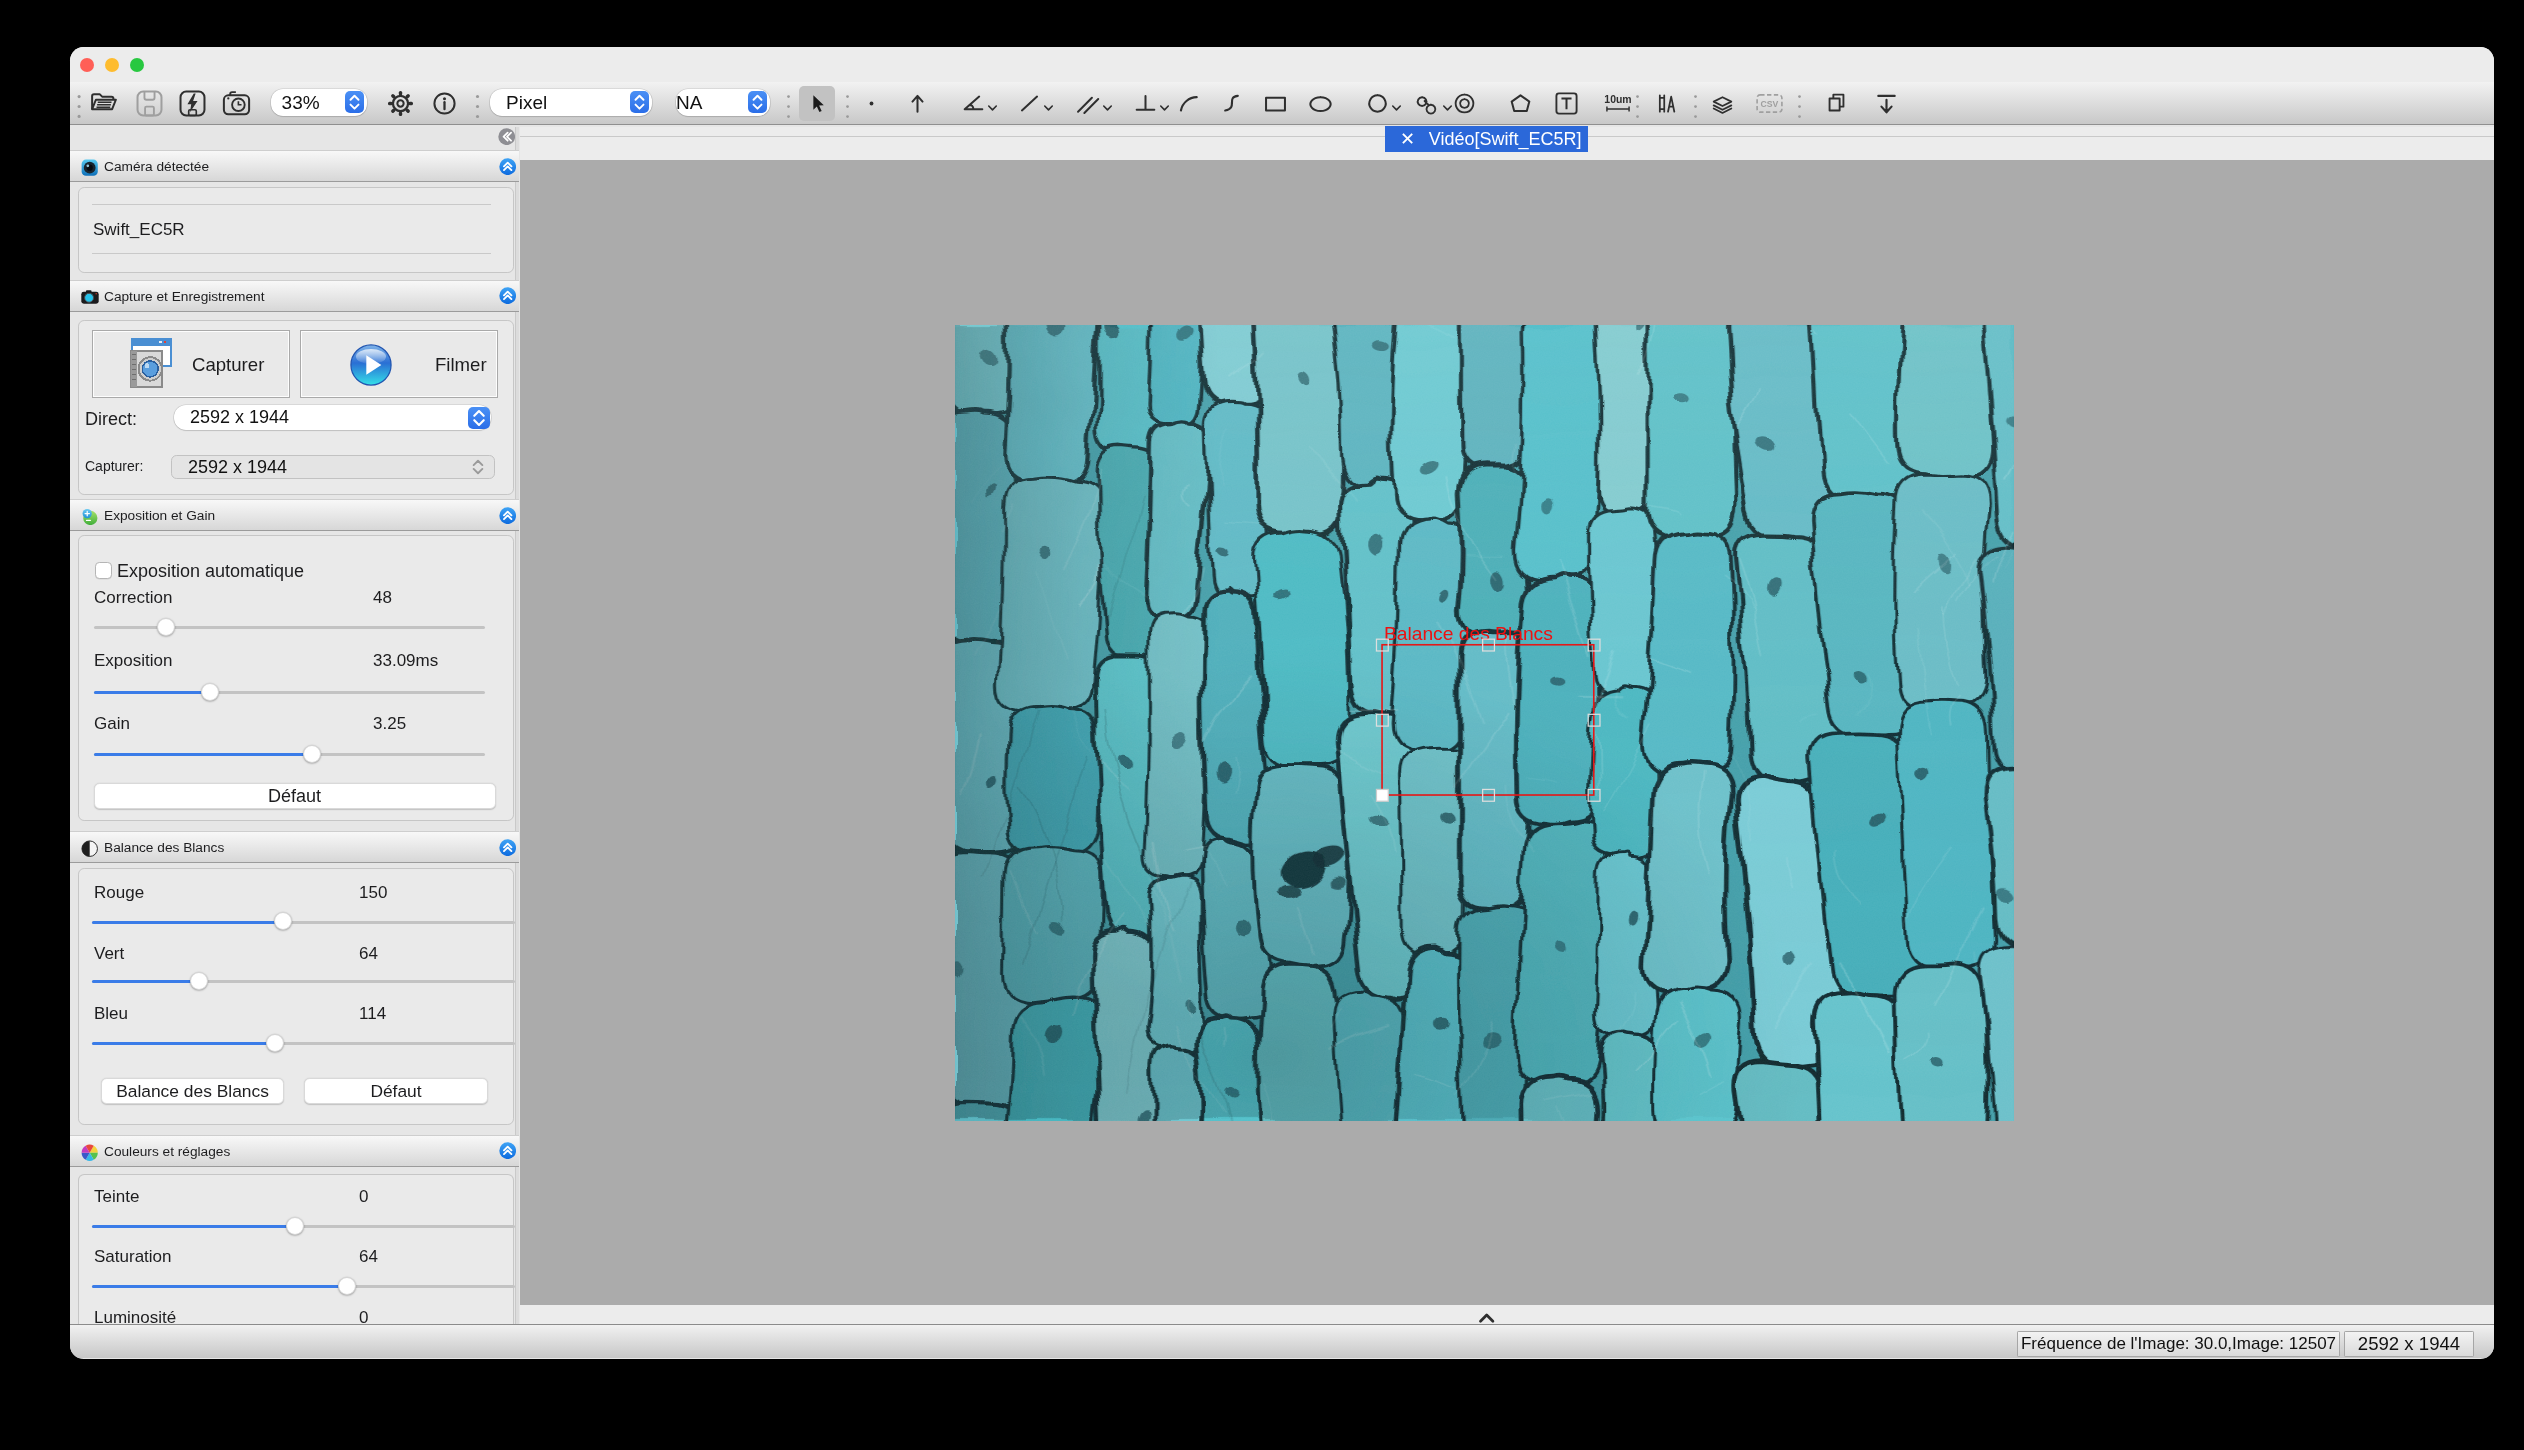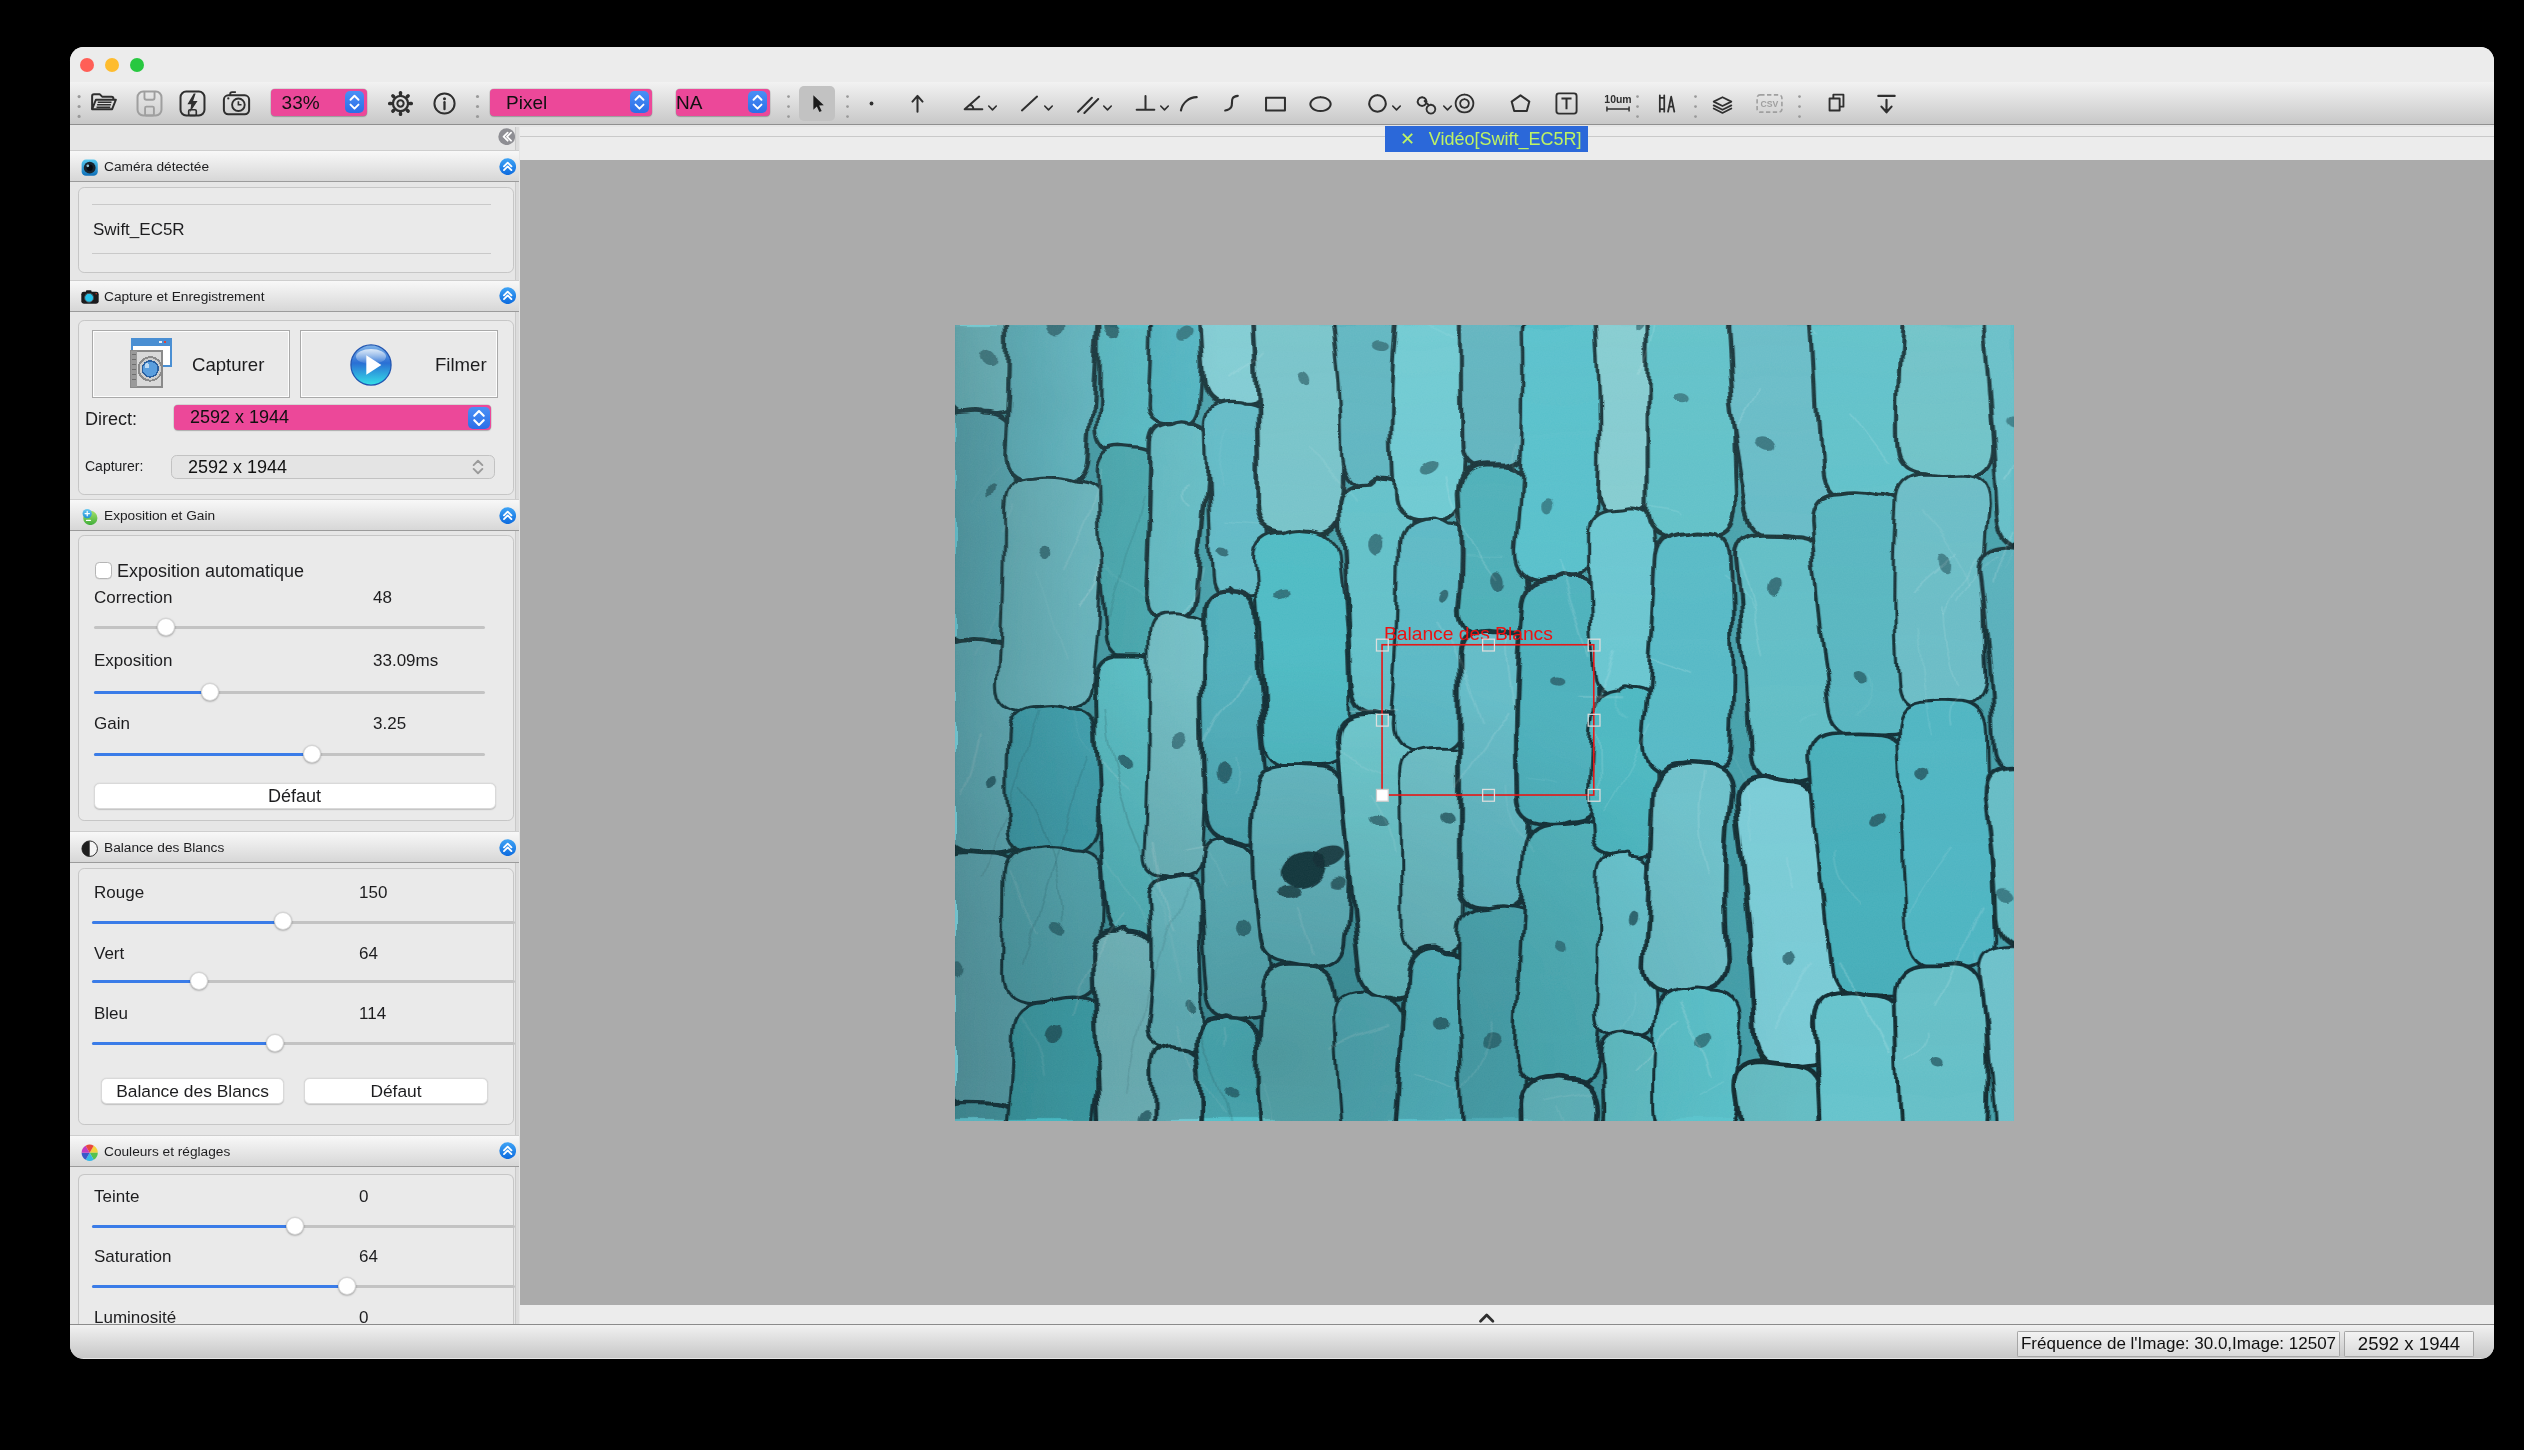--- a/index.html
+++ b/index.html
@@ -15,21 +15,21 @@
 .sbox{position:absolute;top:1284px;height:25.5px;background:linear-gradient(#f3f3f3,#dadada);border:0.6px solid #a6a6a6;border-radius:1.2px;font-size:17.4px;color:#111;text-align:center;line-height:24px}
 .phead{position:absolute;left:0;width:449px;height:32px;background:linear-gradient(#f8f8f8,#d7d7d7);border-top:0.6px solid #cecece;border-bottom:0.6px solid #9b9b9b}
 .phead .ptitle{position:absolute;left:34px;top:0;height:31px;line-height:31px;font-size:13.7px;color:#1d1d1f}
 .pbox{position:absolute;left:8px;width:436px;background:#eaeaea;border:0.6px solid #c6c6c6;border-radius:6.2px}
 .lbl{position:absolute;font-size:17px;color:#1d1d1f}
 .val{position:absolute;font-size:17px;color:#1d1d1f;}
 .track{position:absolute;height:3.1px;border-radius:1.9px;background:#c3c3c3}
 .fill{position:absolute;height:3.1px;border-radius:1.9px;background:#3a7ce8}
 .knob{position:absolute;width:18px;height:18px;border-radius:50%;background:#fff;border:0.6px solid #d4d4d4;box-shadow:0 0.6px 1.9px rgba(0,0,0,0.35)}
 .wbtn{position:absolute;background:#fff;border:0.6px solid #d9d9d9;border-radius:5.6px;box-shadow:0 0.6px 1.2px rgba(0,0,0,0.18);font-size:18px;color:#1d1d1f;text-align:center}
-.sel{position:absolute;height:25px;background:#ec4899;border-radius:4px;box-shadow:0 0 0 0.6px rgba(0,0,0,0.12),0 0.6px 1.2px rgba(0,0,0,0.22);font-size:18px;color:#111}
+.sel{position:absolute;height:25px;background:#ffffff;border-radius:12px;box-shadow:0 0 0 0.6px rgba(0,0,0,0.12),0 0.6px 1.2px rgba(0,0,0,0.22);font-size:18px;color:#111}
 .stepper{position:absolute;width:22px;height:22px;background:linear-gradient(#4a90f5,#2b6ee8);border-radius:5px}
 </style></head><body>
 <div class="win">
     <div class="titlebar"></div>
     <div class="tl" style="left:10px;background:#ff5f57"></div>
     <div class="tl" style="left:35px;background:#febc2e"></div>
     <div class="tl" style="left:60px;background:#28c840"></div>
     <div class="toolbar"></div>
     <svg class="abs" style="left:6.2px;top:47px" width="6.2" height="25" viewBox="0 0 10 40">
       <circle cx="5" cy="4" r="2.5" fill="#9a9a9a"></circle>
@@ -208,21 +208,21 @@
     <svg class="abs" style="left:1802px;top:42px" width="29" height="29" viewBox="0 0 46 46">
       <path d="M10 11 H36 M23 17 V37 M15 28 L23 37 L31 28" fill="none" stroke="#2f2f2f" stroke-width="3.4" stroke-linecap="round" stroke-linejoin="round"></path>
     </svg>
     <div class="canvas">
       <div style="position:absolute;left:0;top:9.3px;right:0;height:1.2px;background:#c9c9c9"></div>
       <div class="canvgray"></div>
     </div>
     <svg class="abs" style="left:1408px;top:1265px" width="17.4" height="12.4" viewBox="0 0 28 20">
       <path d="M4 15 L14 5 L24 15" fill="none" stroke="#2e2e2e" stroke-width="4.5" stroke-linecap="round" stroke-linejoin="round"></path>
     </svg>
-    <div class="abs" style="left:1315px;top:79px;width:203px;height:26px;background:#2b68d9;color:#bef264;font-size:18px;line-height:26px"><span style="margin-left:15px">✕</span><span style="margin-left:13.7px">Vidéo[Swift_EC5R]</span></div>
+    <div class="abs" style="left:1315px;top:79px;width:203px;height:26px;background:#2b68d9;color:#ffffff;font-size:18px;line-height:26px"><span style="margin-left:15px">✕</span><span style="margin-left:13.7px">Vidéo[Swift_EC5R]</span></div>
     <svg class="abs" style="left:885px;top:278px" width="1059" height="796" viewBox="0 0 1704 1282">
       <defs>
         <clipPath id="imgclip">
           <rect x="0" y="0" width="1704" height="1282"></rect>
         </clipPath>
         <filter id="warp" x="-8%" y="-8%" width="116%" height="116%">
           <feTurbulence type="fractalNoise" baseFrequency="0.009 0.013" numOctaves="2" seed="5" result="n"></feTurbulence>
           <feDisplacementMap in="SourceGraphic" in2="n" scale="26" xChannelSelector="R" yChannelSelector="G"></feDisplacementMap>
           <feGaussianBlur stdDeviation="0.7"></feGaussianBlur>
         </filter>

